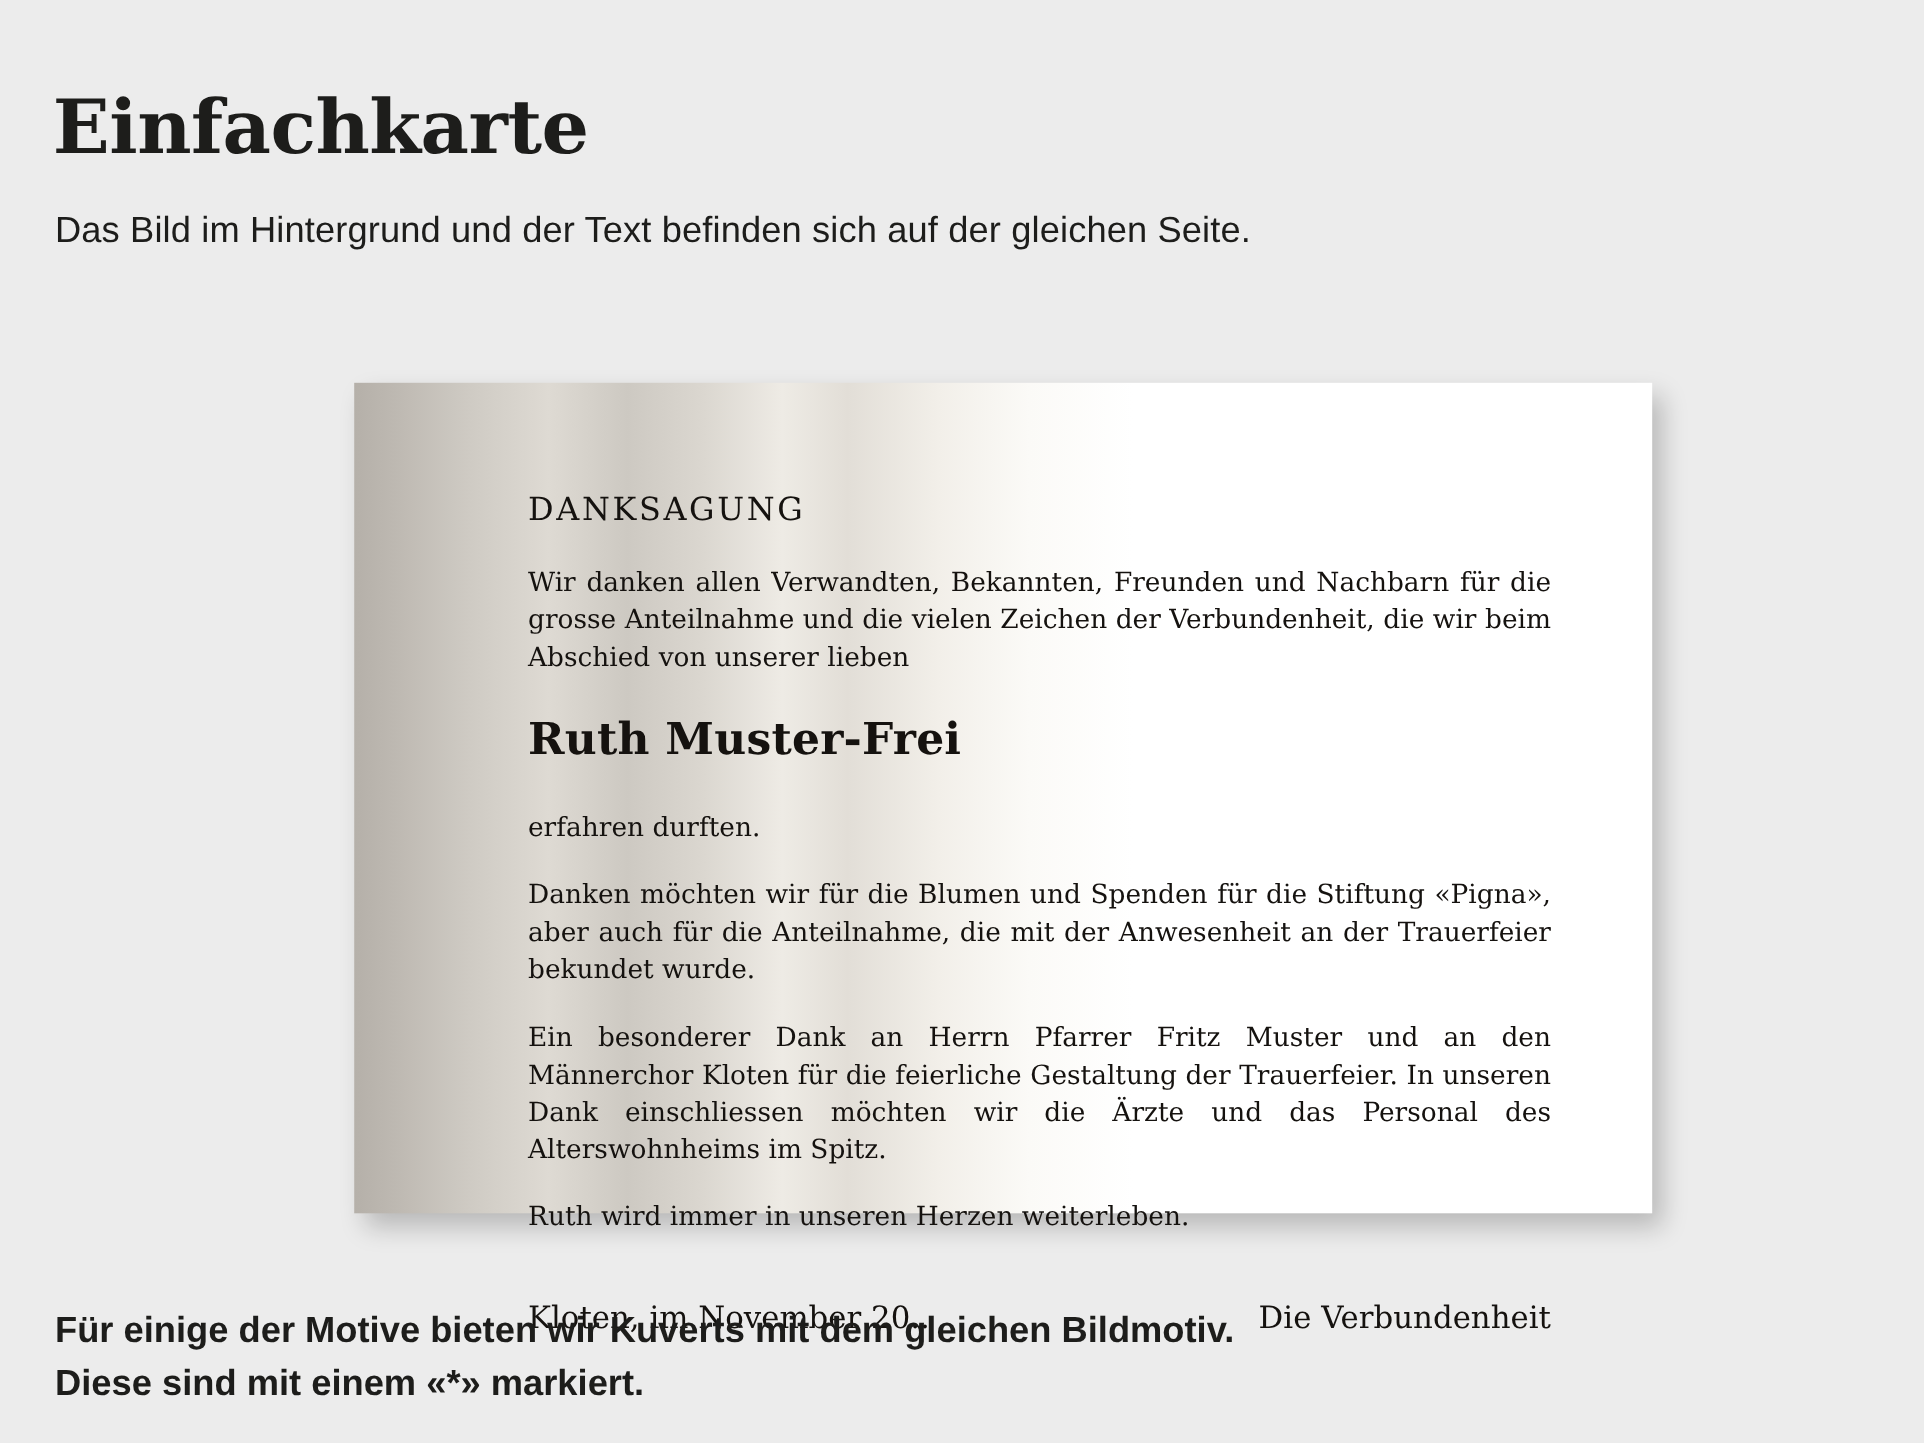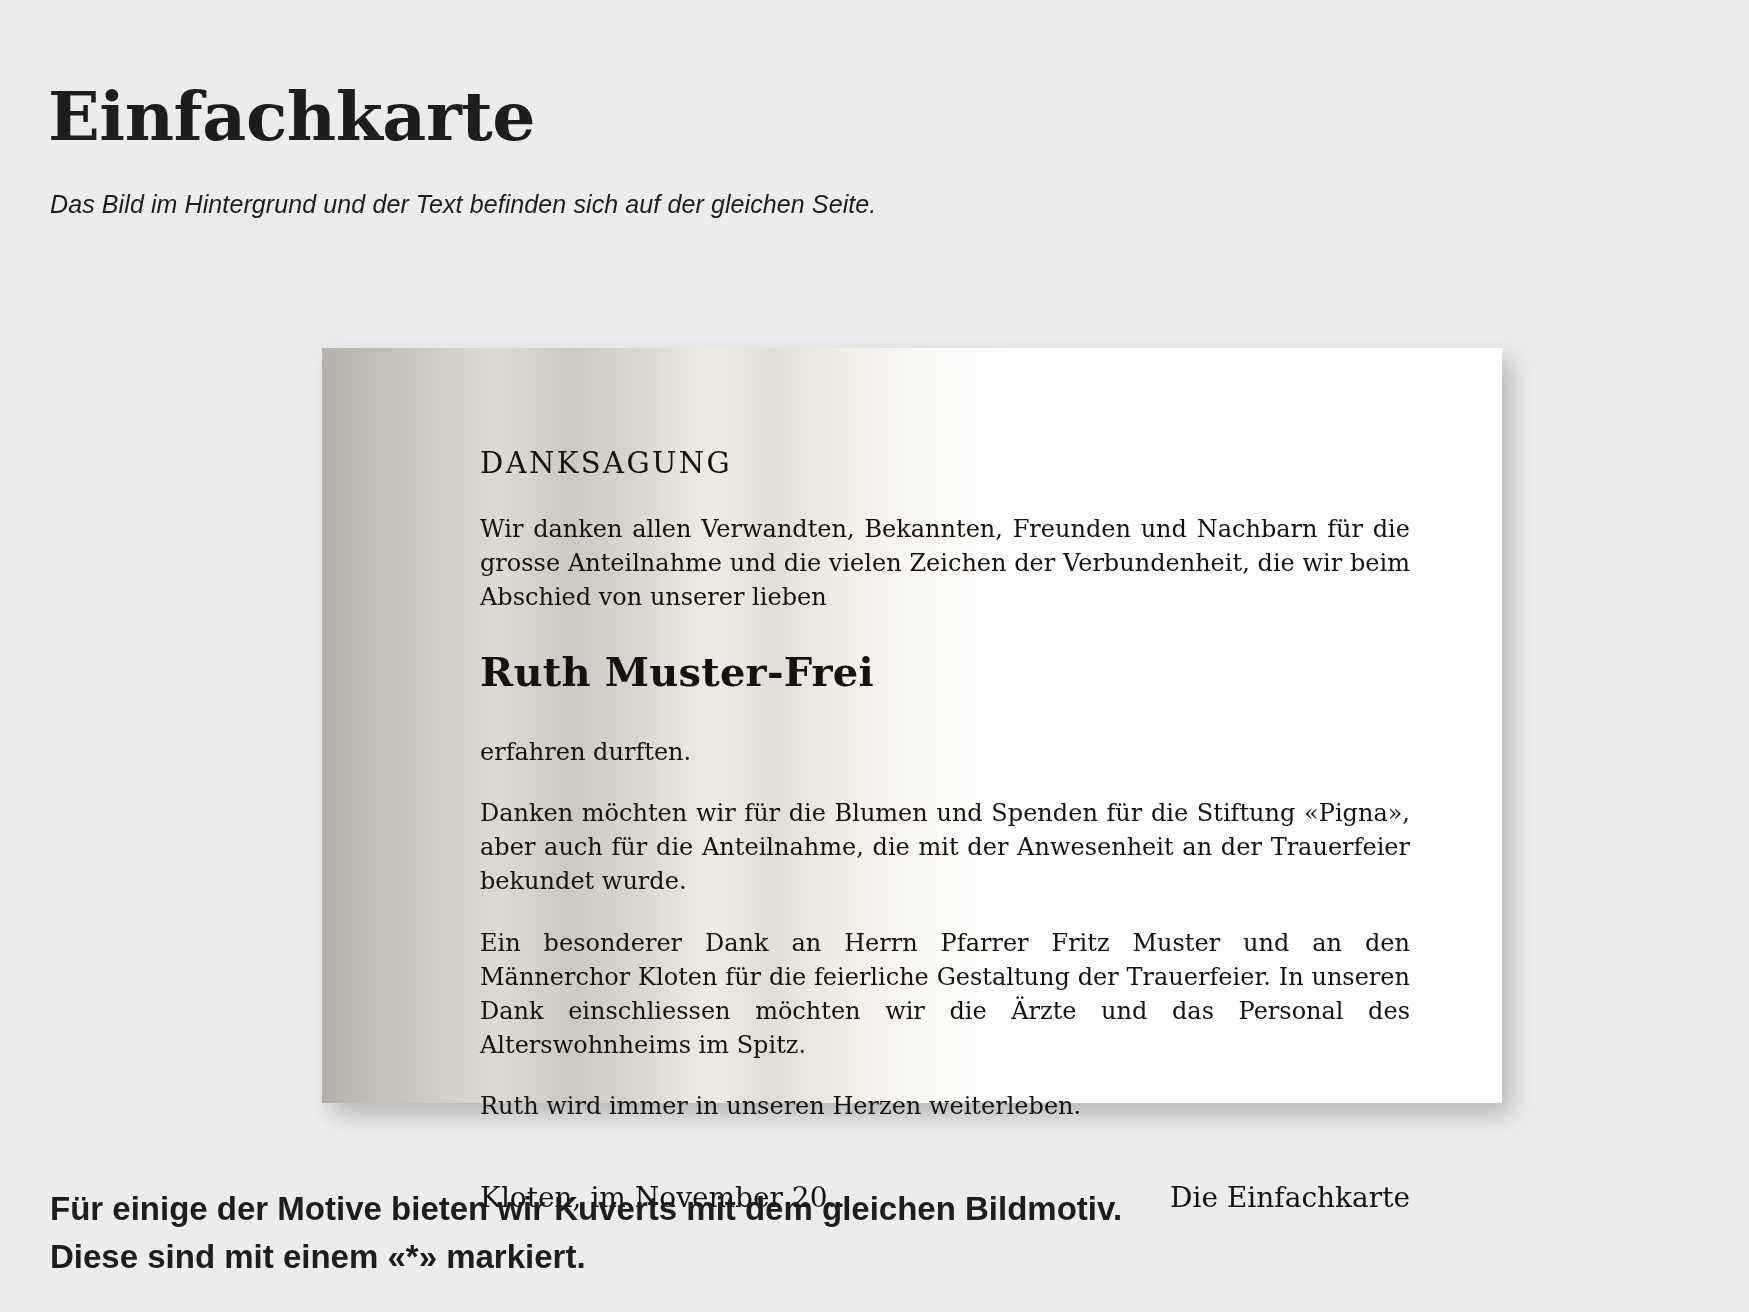--- a/index.html
+++ b/index.html
@@ -28,25 +28,24 @@
     font-weight: 700;
     font-size: 68px;
     letter-spacing: -0.5px;
     color: #1d1d1b;
     line-height: 1.0;
   }
   .subtitle {
     position: absolute;
     left: 50px;
     top: 190px;
-    font-size: 25px;
+    font-size: 33px;
     font-weight: 400;
     color: #1d1d1b;
     letter-spacing: 0.1px;
-    font-style: italic;
   }
   .footer-note {
     position: absolute;
     left: 50px;
     top: 1185px;
     font-size: 33px;
     line-height: 1.45;
     color: #1d1d1b;
   }
   .footer-note .line {
@@ -141,21 +140,21 @@
         <p class="para nojust">erfahren durften.</p>
 
         <p class="para">Danken möchten wir für die Blumen und Spenden für die Stiftung «Pigna», aber auch für die Anteilnahme, die mit der Anwesenheit an der Trauerfeier bekundet wurde.</p>
 
         <p class="para">Ein besonderer Dank an Herrn Pfarrer Fritz Muster und an den Männerchor Kloten für die feierliche Gestaltung der Trauerfeier. In unseren Dank einschliessen möchten wir die Ärzte und das Personal des Alterswohnheims im Spitz.</p>
 
         <p class="para nojust">Ruth wird immer in unseren Herzen weiterleben.</p>
 
         <div class="signline">
           <span>Kloten, im November 20..</span>
-          <span>Die Einfachkarte</span>
+          <span>Die Verbundenheit</span>
         </div>
 
       </div>
     </div>
   </div>
 
   <div class="footer-note">
     <span class="line">Für einige der Motive bieten wir Kuverts mit dem gleichen Bildmotiv.</span>
     <span class="line">Diese sind mit einem «*» markiert.</span>
   </div>

